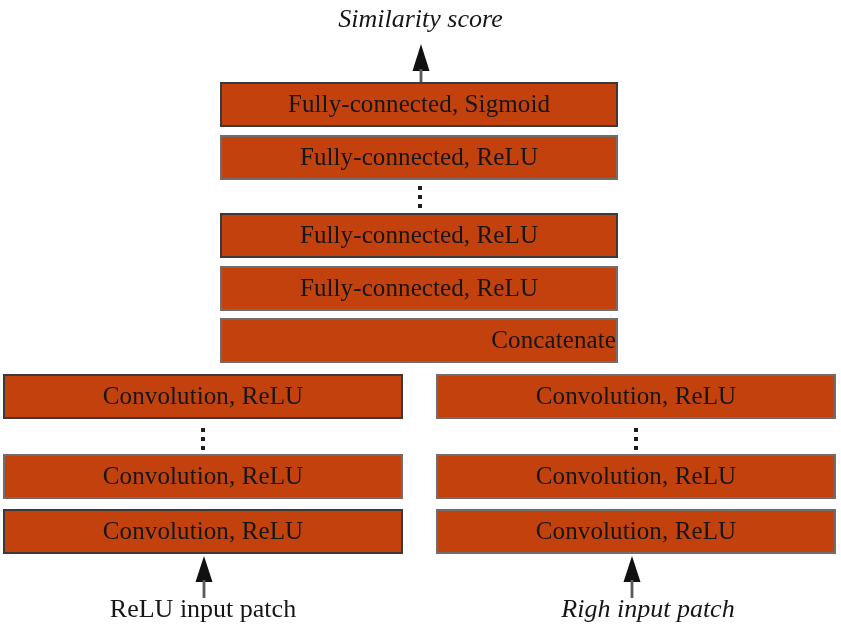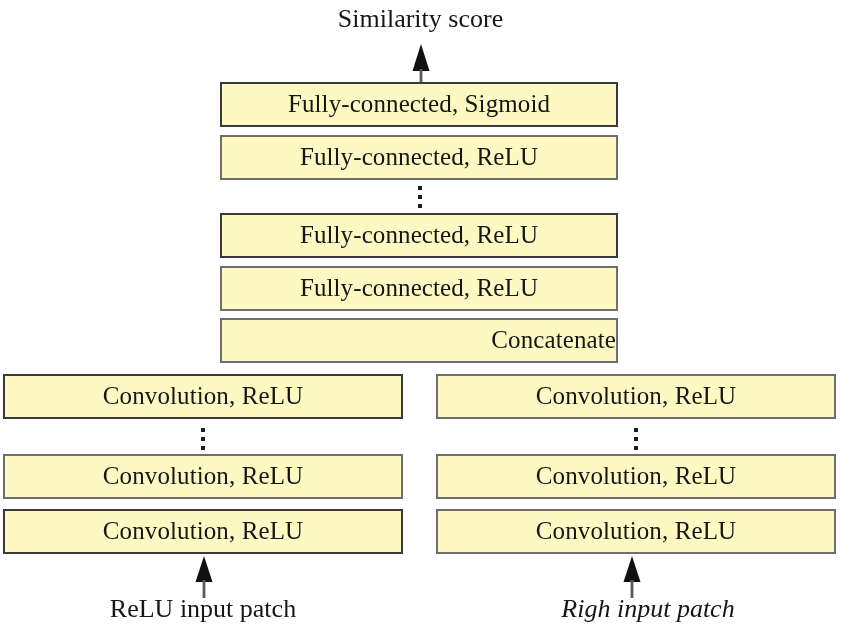--- a/index.html
+++ b/index.html
@@ -22,21 +22,21 @@
     position: absolute;
     left: 0; top: 0;
     width: 841px;
     height: 639px;
   }
 
   
   .layer-box {
     position: absolute;
     box-sizing: border-box;
-    background: #fef9c3;
+    background: #c2410c;
     border: 2px solid #6e6e6e;
     display: flex;
     align-items: center;
     justify-content: center;
     font-size: 25px;
     line-height: 1;
     letter-spacing: 0.1px;
     color: #161616;
     white-space: nowrap;
   }
@@ -79,21 +79,21 @@
   .arrow-up {
     position: absolute;
   }
   .arrow-up svg { display: block; }
 </style>
 </head>
 <body>
 
 <div id="canvas">
 
-  <div class="plain-text" style="left:0px; top:6px; width:841px;">Similarity score</div>
+  <div class="plain-text" style="left:0px; top:6px; width:841px;font-style:italic;">Similarity score</div>
 
   <div class="arrow-up" style="left:407px; top:44px;">
     <svg width="28" height="44" viewBox="0 0 28 44" aria-hidden="true">
       <polygon points="14,0 22.5,27 5.5,27" fill="#111111"></polygon>
       <rect x="12.6" y="25" width="2.8" height="19" fill="#5a5a5a"></rect>
     </svg>
   </div>
 
   <div class="layer-box dark" style="left:220px; top:82px; width:398px; height:45px;">
     <span class="layer-label">Fully-connected, Sigmoid</span>

